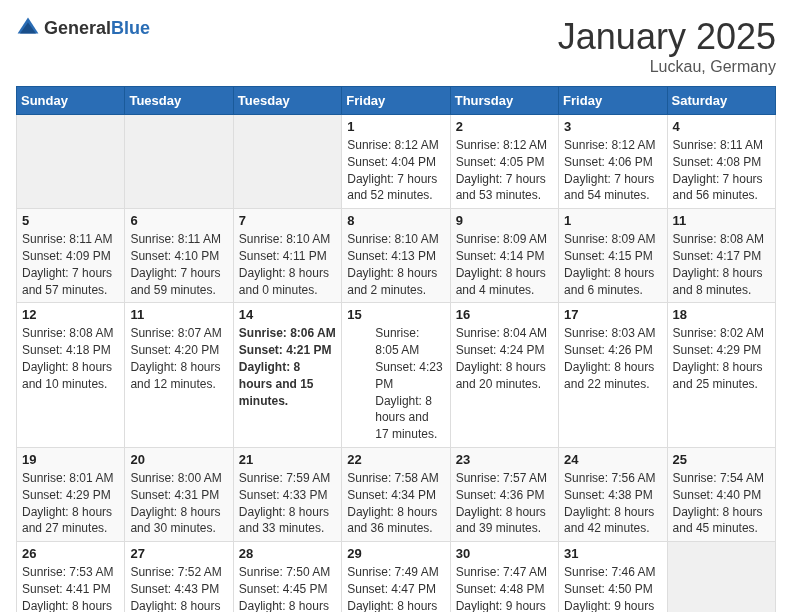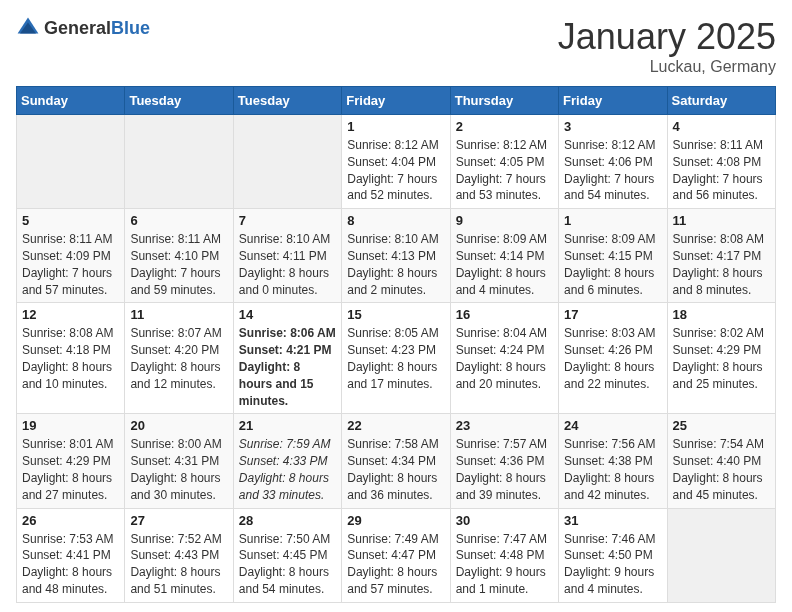--- a/index.html
+++ b/index.html
@@ -212,21 +212,21 @@
 Daylight: 8 hours and 12 minutes.</div>
         </td>
         <td>
           <div class="day-number">14</div>
           <div class="day-info" style="white-space: pre-line; font-weight: bold;">Sunrise: 8:06 AM
 Sunset: 4:21 PM
 Daylight: 8 hours and 15 minutes.</div>
         </td>
         <td>
           <div class="day-number">15</div>
-          <div class="day-info" style="white-space: pre-line;">Sunrise: 8:05 AM
+          <div class="day-info" style="white-space: pre-line; margin-left: 28px;">Sunrise: 8:05 AM
 Sunset: 4:23 PM
 Daylight: 8 hours and 17 minutes.</div>
         </td>
         <td>
           <div class="day-number">16</div>
           <div class="day-info" style="white-space: pre-line;">Sunrise: 8:04 AM
 Sunset: 4:24 PM
 Daylight: 8 hours and 20 minutes.</div>
         </td>
         <td>
@@ -250,21 +250,21 @@
 Daylight: 8 hours and 27 minutes.</div>
         </td>
         <td>
           <div class="day-number">20</div>
           <div class="day-info" style="white-space: pre-line;">Sunrise: 8:00 AM
 Sunset: 4:31 PM
 Daylight: 8 hours and 30 minutes.</div>
         </td>
         <td>
           <div class="day-number">21</div>
-          <div class="day-info" style="white-space: pre-line; font-style: italic;">Sunrise: 7:59 AM
+          <div class="day-info" style="white-space: pre-line;">Sunrise: 7:59 AM
 Sunset: 4:33 PM
 Daylight: 8 hours and 33 minutes.</div>
         </td>
         <td>
           <div class="day-number">22</div>
           <div class="day-info" style="white-space: pre-line;">Sunrise: 7:58 AM
 Sunset: 4:34 PM
 Daylight: 8 hours and 36 minutes.</div>
         </td>
         <td>

